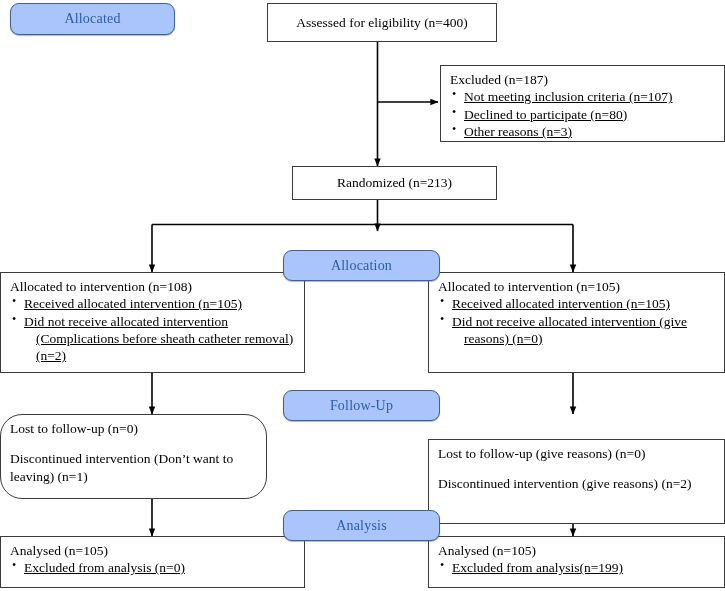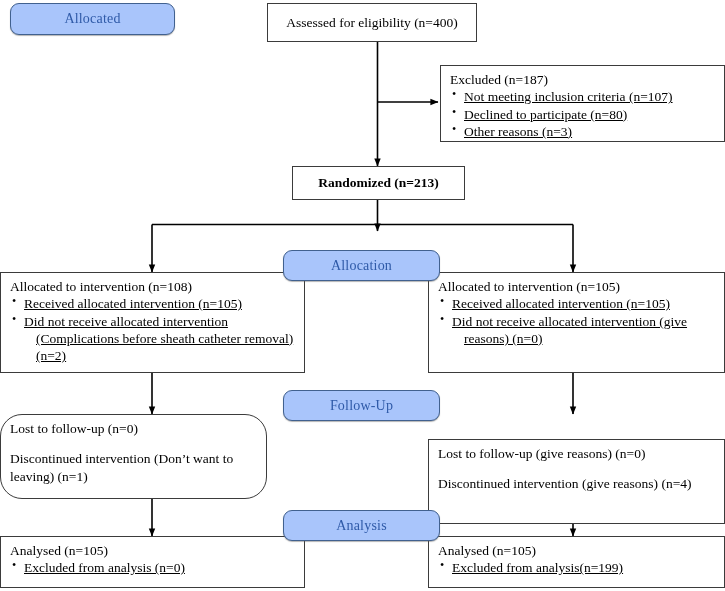--- a/index.html
+++ b/index.html
@@ -134,34 +134,34 @@
   </div>
 
   <div class="stage" style="left:283px; top:390px; width:157px; height:31px;">
     <span>Follow-Up</span>
   </div>
 
   <div class="stage" style="left:283px; top:510px; width:157px; height:31px;">
     <span>Analysis</span>
   </div>
 
-  <div class="node center" style="left:267px; top:3px; width:210px; height:39px;">
+  <div class="node center" style="left:267px; top:3px; width:230px; height:39px;">
     <span>Assessed for eligibility (n=400)</span>
   </div>
 
   <div class="node" style="left:440px; top:65px; width:285px; height:77px;">
     <span class="head">Excluded (n=187)</span>
     <ul>
       <li><span>Not meeting inclusion criteria (n=107)</span></li>
       <li><span>Declined to participate (n=80)</span></li>
       <li><span>Other reasons (n=3)</span></li>
     </ul>
   </div>
 
-  <div class="node center" style="left:292px; top:166px; width:173px; height:34px;font-weight:bold;">
+  <div class="node center" style="left:292px; top:166px; width:205px; height:34px;">
     <span>Randomized (n=213)</span>
   </div>
 
   <div class="node" style="left:0px; top:272px; width:305px; height:101px;">
     <span class="head">Allocated to intervention (n=108)</span>
     <ul>
       <li>
         <span>Received allocated intervention (n=105)</span>
       </li>
       <li>
@@ -186,21 +186,21 @@
 
   <div class="node" style="left:0px; top:414px; width:267px; height:85px;border-radius:22px;">
     <span class="para">Lost to follow-up (n=0)</span>
     <span class="gap"></span>
     <span class="para">Discontinued intervention (Don’t want to leaving) (n=1)</span>
   </div>
 
   <div class="node" style="left:428px; top:439px; width:297px; height:85px;">
     <span class="para">Lost to follow-up (give reasons) (n=0)</span>
     <span class="gap"></span>
-    <span class="para">Discontinued intervention (give reasons) (n=4)</span>
+    <span class="para">Discontinued intervention (give reasons) (n=2)</span>
   </div>
 
   <div class="node" style="left:0px; top:536px; width:305px; height:52px;">
     <span class="head">Analysed (n=105)</span>
     <ul>
       <li><span>Excluded from analysis (n=0)</span></li>
     </ul>
   </div>
 
   <div class="node" style="left:428px; top:536px; width:297px; height:52px;">

